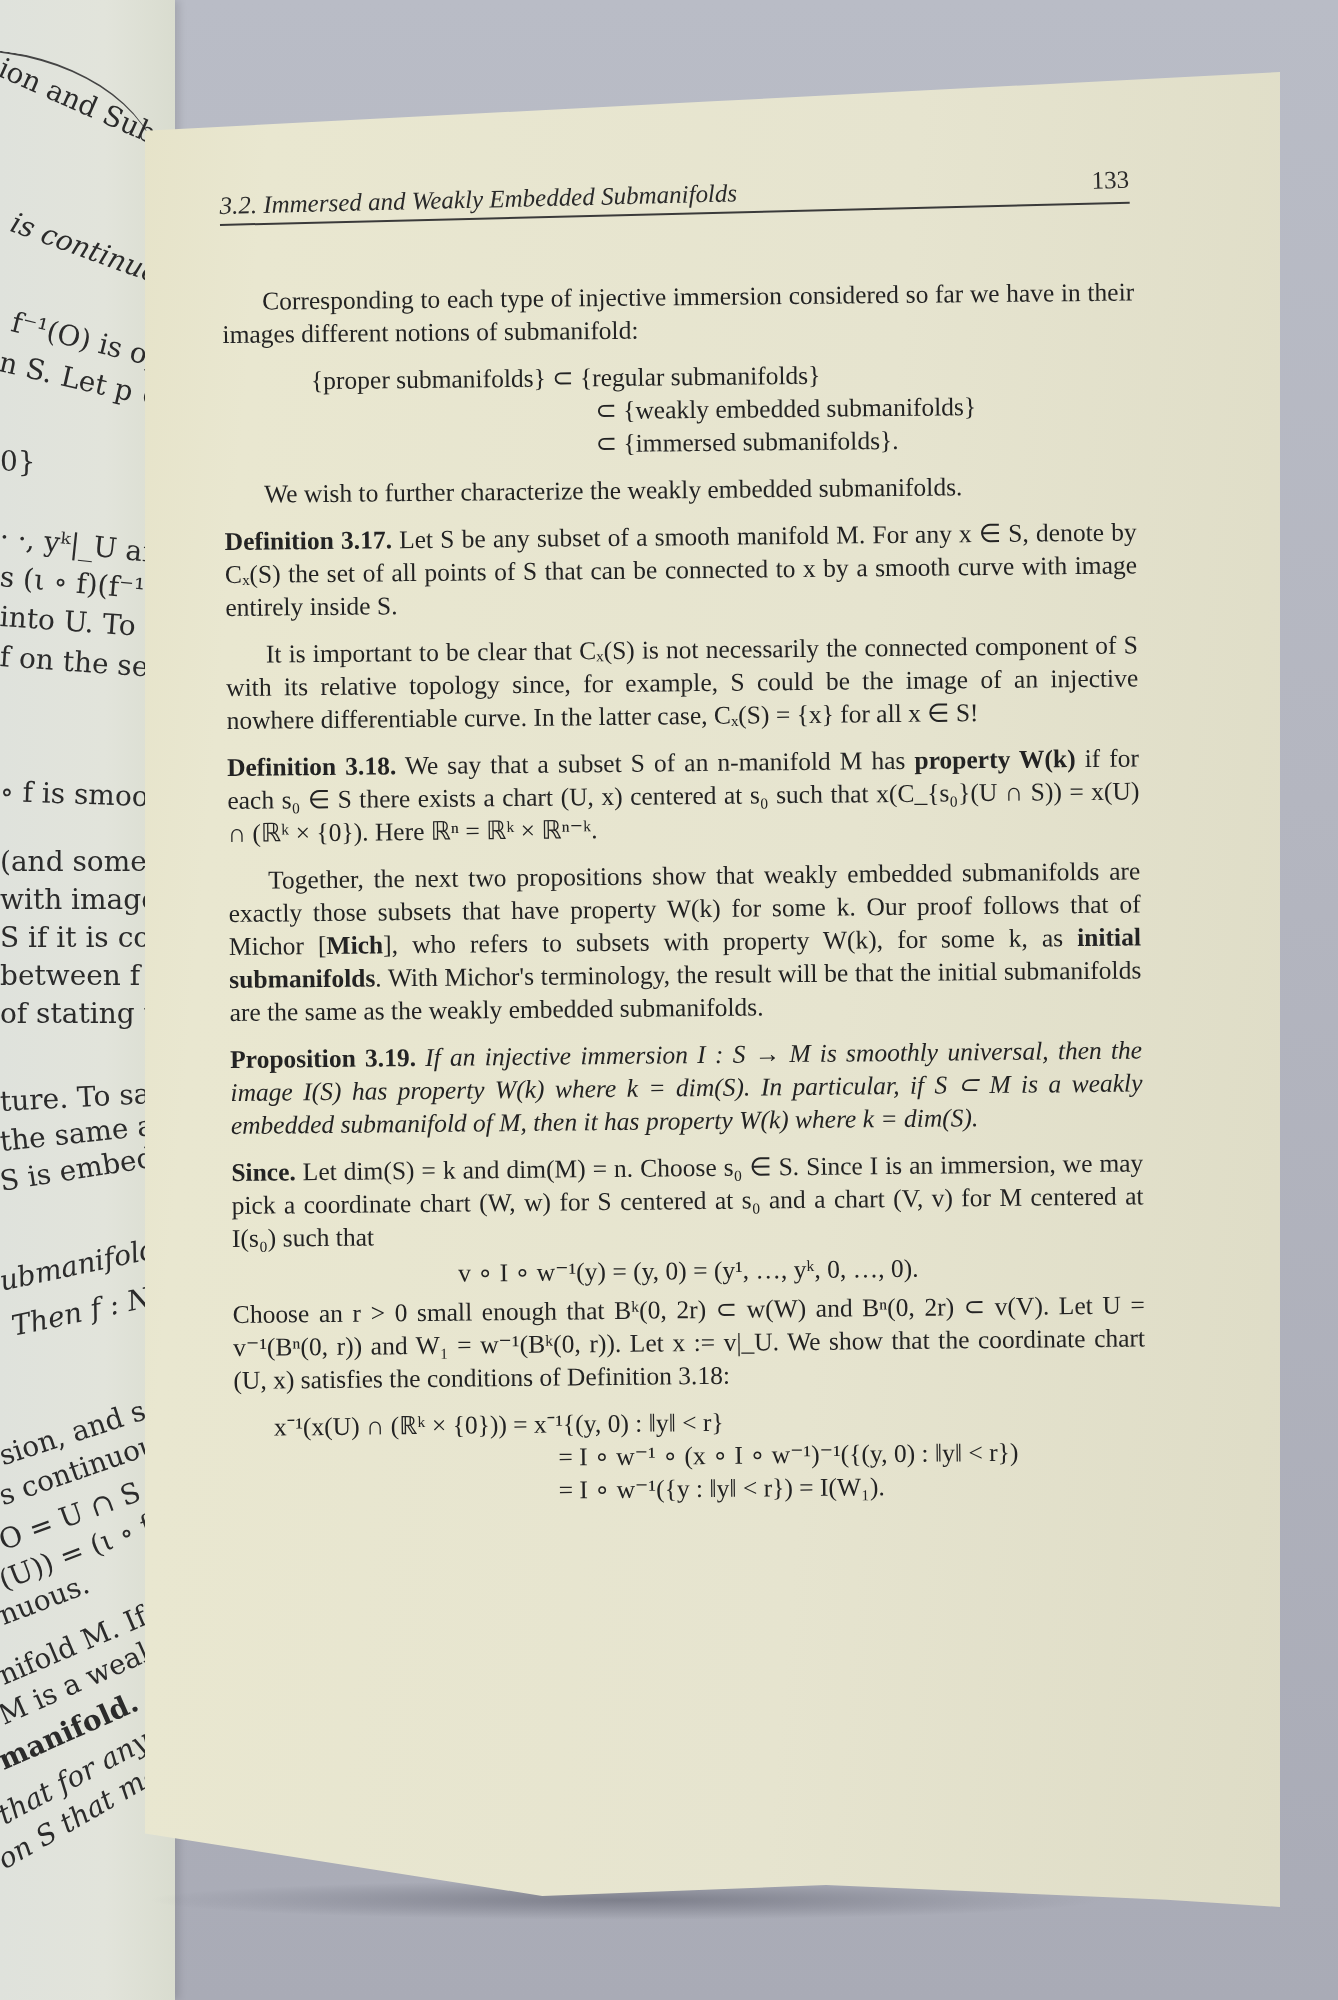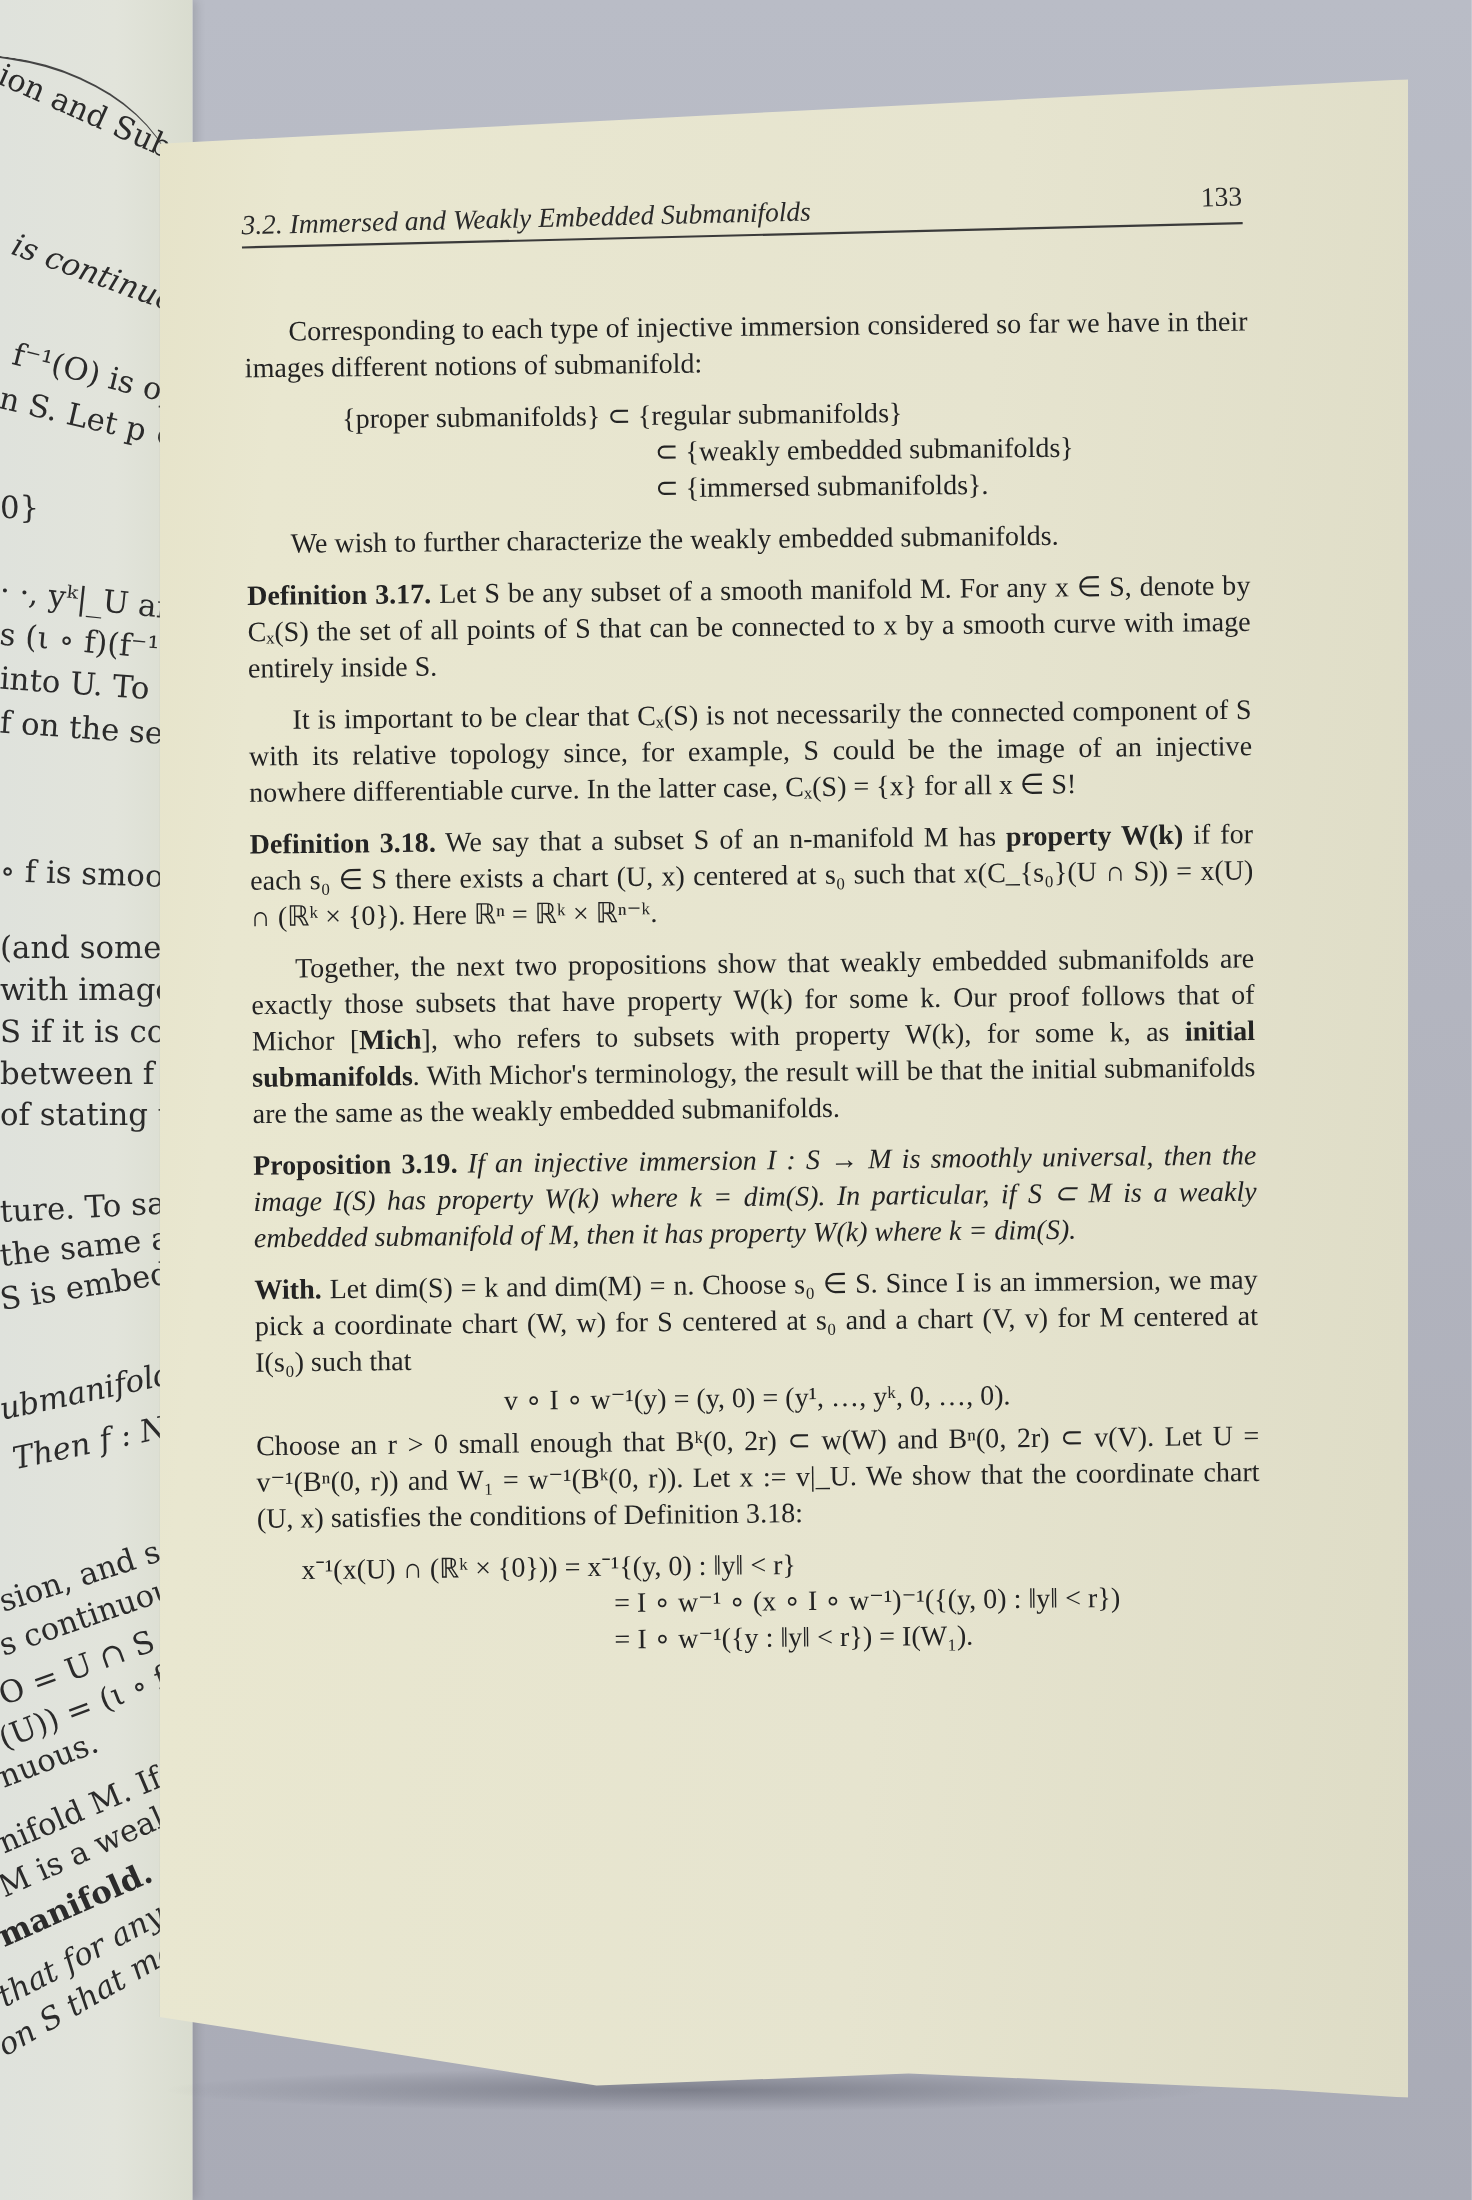--- a/index.html
+++ b/index.html
@@ -141,21 +141,21 @@
   </p>
 
   <p class="indent"><span>Together, the next two propositions show that weakly embedded submanifolds are exactly those subsets that have property W(k) for some k. Our proof follows that of Michor [</span><span class="bold">Mich</span><span>], who refers to subsets with property W(k), for some k, as</span> <span class="bold">initial submanifolds</span><span>. With Michor's terminology, the result will be that the initial submanifolds are the same as the weakly embedded submanifolds.</span></p>
 
   <p>
     <span class="bold">Proposition 3.19.</span>
     <span class="it">If an injective immersion I : S → M is smoothly universal, then the image I(S) has property W(k) where k = dim(S). In particular, if S ⊂ M is a weakly embedded submanifold of M, then it has property W(k) where k = dim(S).</span>
   </p>
 
   <p style="margin-bottom:4px;">
-    <span class="bold">With.</span>
+    <span class="bold">Since.</span>
     <span>Let dim(S) = k and dim(M) = n. Choose s₀ ∈ S. Since I is an immersion, we may pick a coordinate chart (W, w) for S centered at s₀ and a chart (V, v) for M centered at I(s₀) such that</span>
   </p>
   <div class="eq">v ∘ I ∘ w⁻¹(y) = (y, 0) = (y¹, …, yᵏ, 0, …, 0).</div>
   <p style="margin-bottom:0;">Choose an r &gt; 0 small enough that Bᵏ(0, 2r) ⊂ w(W) and Bⁿ(0, 2r) ⊂ v(V). Let U = v⁻¹(Bⁿ(0, r)) and W₁ = w⁻¹(Bᵏ(0, r)). Let x := v|_U. We show that the coordinate chart (U, x) satisfies the conditions of Definition 3.18:</p>
   <div class="eqblock">
     <span class="row">x⁻¹(x(U) ∩ (ℝᵏ × {0})) = x⁻¹{(y, 0) : ‖y‖ &lt; r}</span>
     <span class="row cont">= I ∘ w⁻¹ ∘ (x ∘ I ∘ w⁻¹)⁻¹({(y, 0) : ‖y‖ &lt; r})</span>
     <span class="row cont">= I ∘ w⁻¹({y : ‖y‖ &lt; r}) = I(W₁).</span>
   </div>
 </div>

